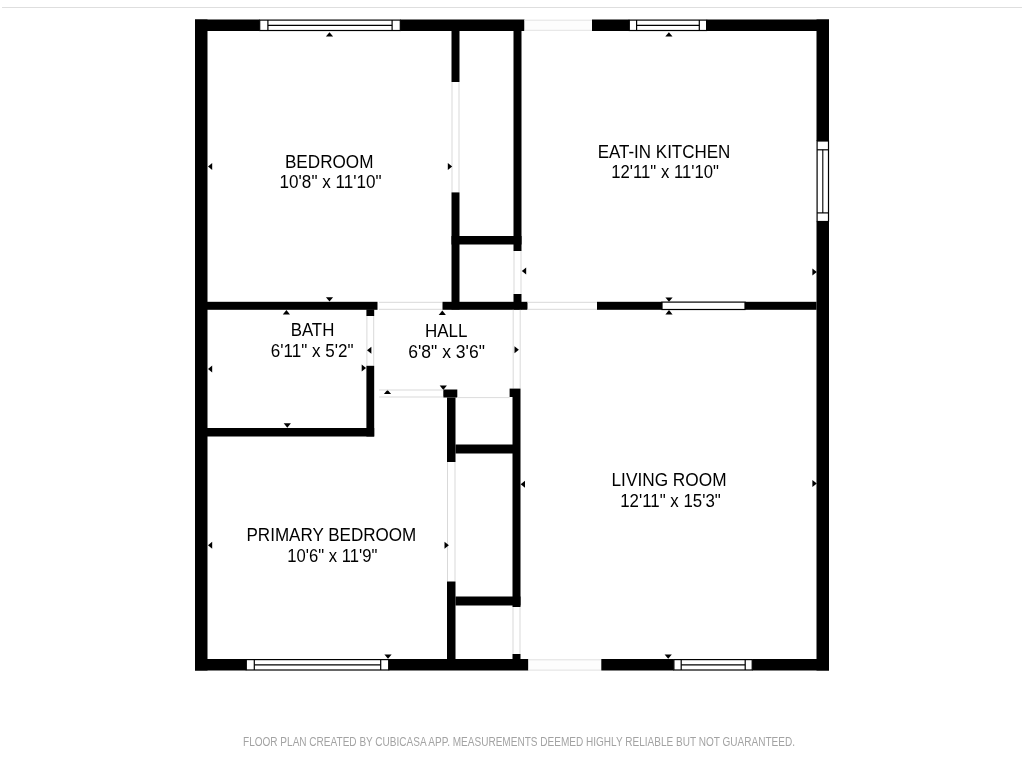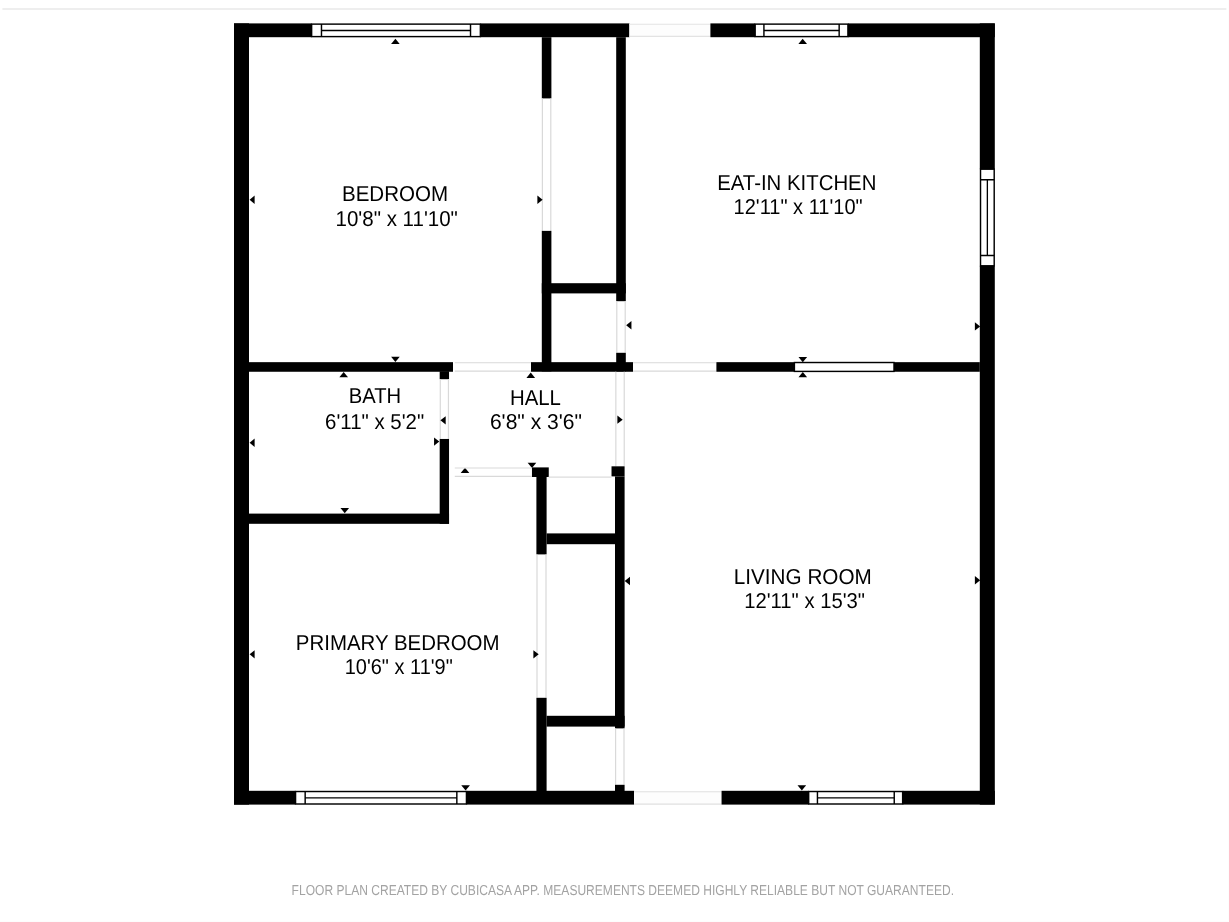--- a/index.html
+++ b/index.html
@@ -1,16 +1,16 @@
 <!DOCTYPE html>
 <html><head>
 <meta charset="utf-8">
 <style>
 html,body{margin:0;padding:0;background:#ffffff;}
-#page{position:relative;width:1024px;height:768px;background:#fef9c3;overflow:hidden;filter:grayscale(1);}
+#page{position:relative;width:1024px;height:768px;background:#ec4899;overflow:hidden;filter:grayscale(1);}
 svg{position:absolute;top:0;left:0;display:block;}
 text{font-family:"Liberation Sans",sans-serif;fill:#000000;}
 .rm{font-size:18px;}
 .ftr{font-size:12px;fill:#a3a3a3;}
 </style>
 </head>
 <body>
 <div id="page">
 <svg width="1024" height="768" viewBox="0 0 1024 768">
 

